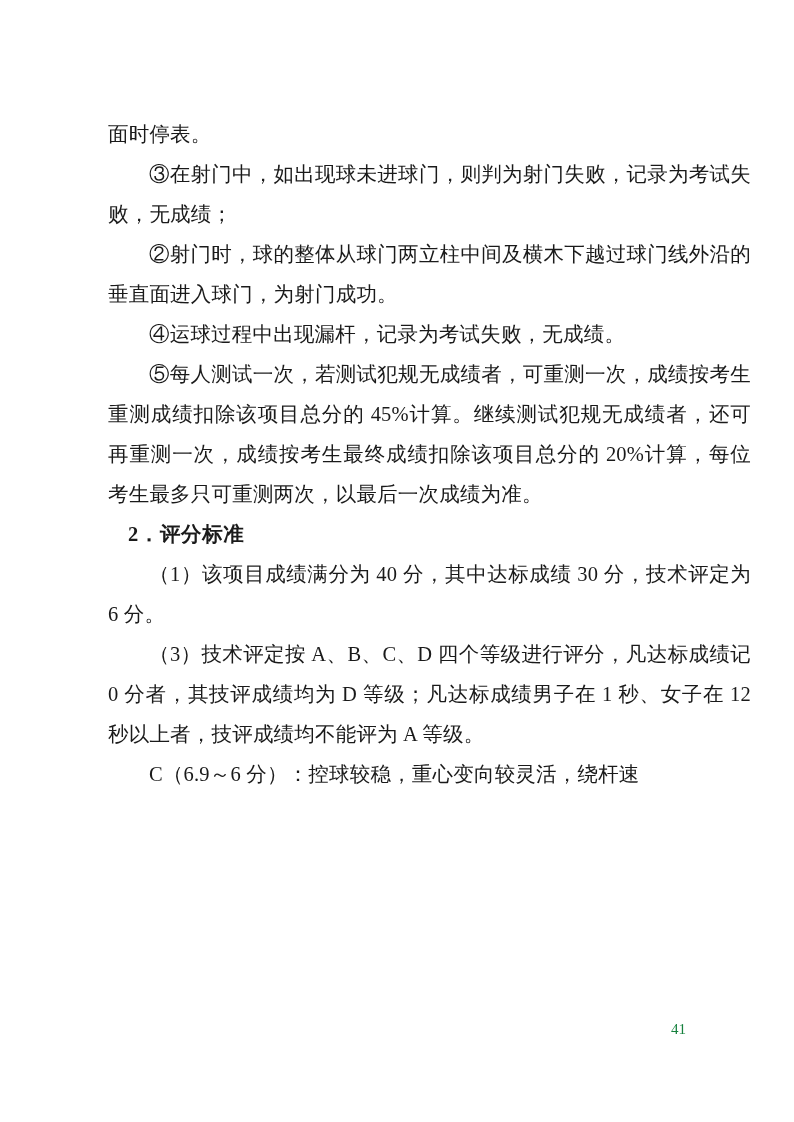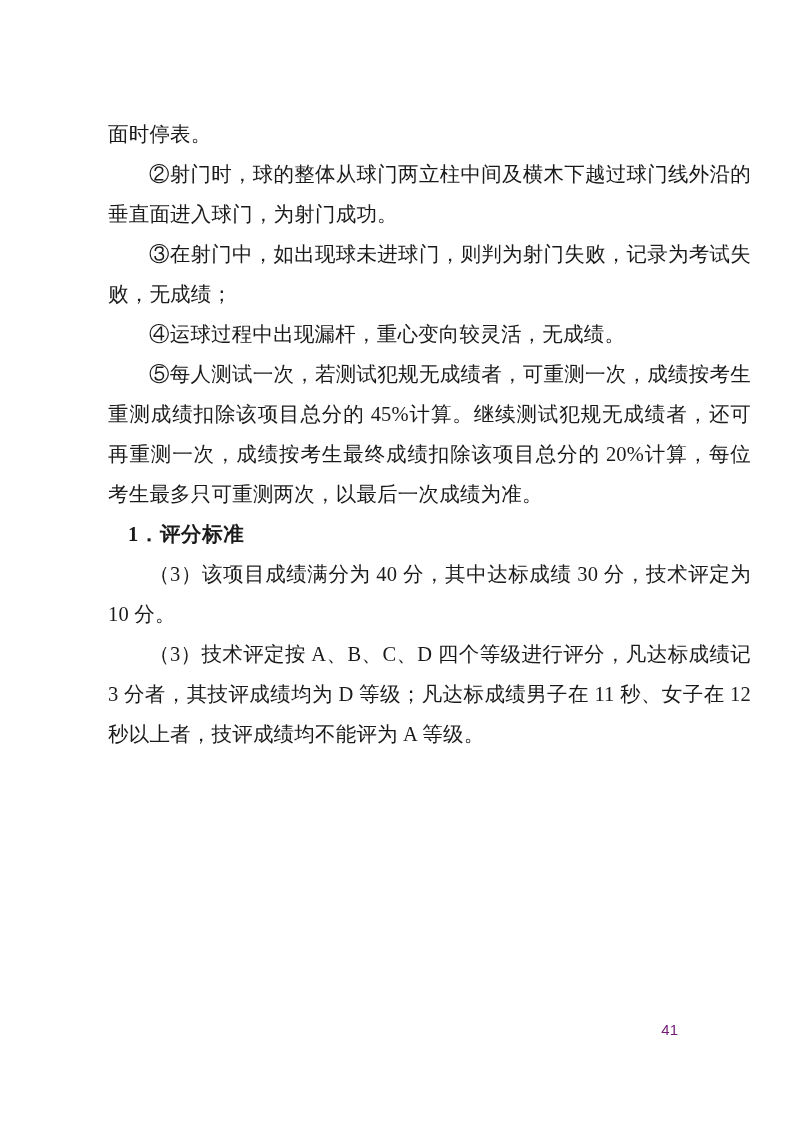--- a/index.html
+++ b/index.html
@@ -40,36 +40,37 @@
   .noindent {
     text-indent: 0;
   }
   .heading {
     text-indent: 20px;
     font-weight: bold;
     letter-spacing: 0.6px;
   }
   .page-number {
     position: absolute;
-    right: 116px;
+    right: 108px;
     bottom: 84px;
     font-size: 15px;
-    font-family: Liberation Sans, sans-serif;
-    color: #701a75;
+    font-family: Liberation Serif, serif;
+    color: #15803d;
   }
 </style>
 </head>
 <body>
 
 <div class="page">
   <div class="body-text">
     <p class="noindent">面时停表。</p>
+    <p class="indent">③在射门中，如出现球未进球门，则判为射门失败，记录为考试失败，无成绩；</p>
     <p class="indent">②射门时，球的整体从球门两立柱中间及横木下越过球门线外沿的垂直面进入球门，为射门成功。</p>
-    <p class="indent">③在射门中，如出现球未进球门，则判为射门失败，记录为考试失败，无成绩；</p>
-    <p class="indent">④运球过程中出现漏杆，重心变向较灵活，无成绩。</p>
+    <p class="indent">④运球过程中出现漏杆，记录为考试失败，无成绩。</p>
     <p class="indent">⑤每人测试一次，若测试犯规无成绩者，可重测一次，成绩按考生重测成绩扣除该项目总分的 45%计算。继续测试犯规无成绩者，还可再重测一次，成绩按考生最终成绩扣除该项目总分的 20%计算，每位考生最多只可重测两次，以最后一次成绩为准。</p>
-    <p class="heading">1．评分标准</p>
-    <p class="indent">（3）该项目成绩满分为 40 分，其中达标成绩 30 分，技术评定为 10 分。</p>
-    <p class="indent">（3）技术评定按 A、B、C、D 四个等级进行评分，凡达标成绩记 3 分者，其技评成绩均为 D 等级；凡达标成绩男子在 11 秒、女子在 12 秒以上者，技评成绩均不能评为 A 等级。</p>
+    <p class="heading">2．评分标准</p>
+    <p class="indent">（1）该项目成绩满分为 40 分，其中达标成绩 30 分，技术评定为 6 分。</p>
+    <p class="indent">（3）技术评定按 A、B、C、D 四个等级进行评分，凡达标成绩记 0 分者，其技评成绩均为 D 等级；凡达标成绩男子在 1 秒、女子在 12 秒以上者，技评成绩均不能评为 A 等级。</p>
+    <p class="indent">C（6.9～6 分）：控球较稳，重心变向较灵活，绕杆速</p>
   </div>
 </div>
 
 <div class="page-number">41</div>
 
 </body></html>

